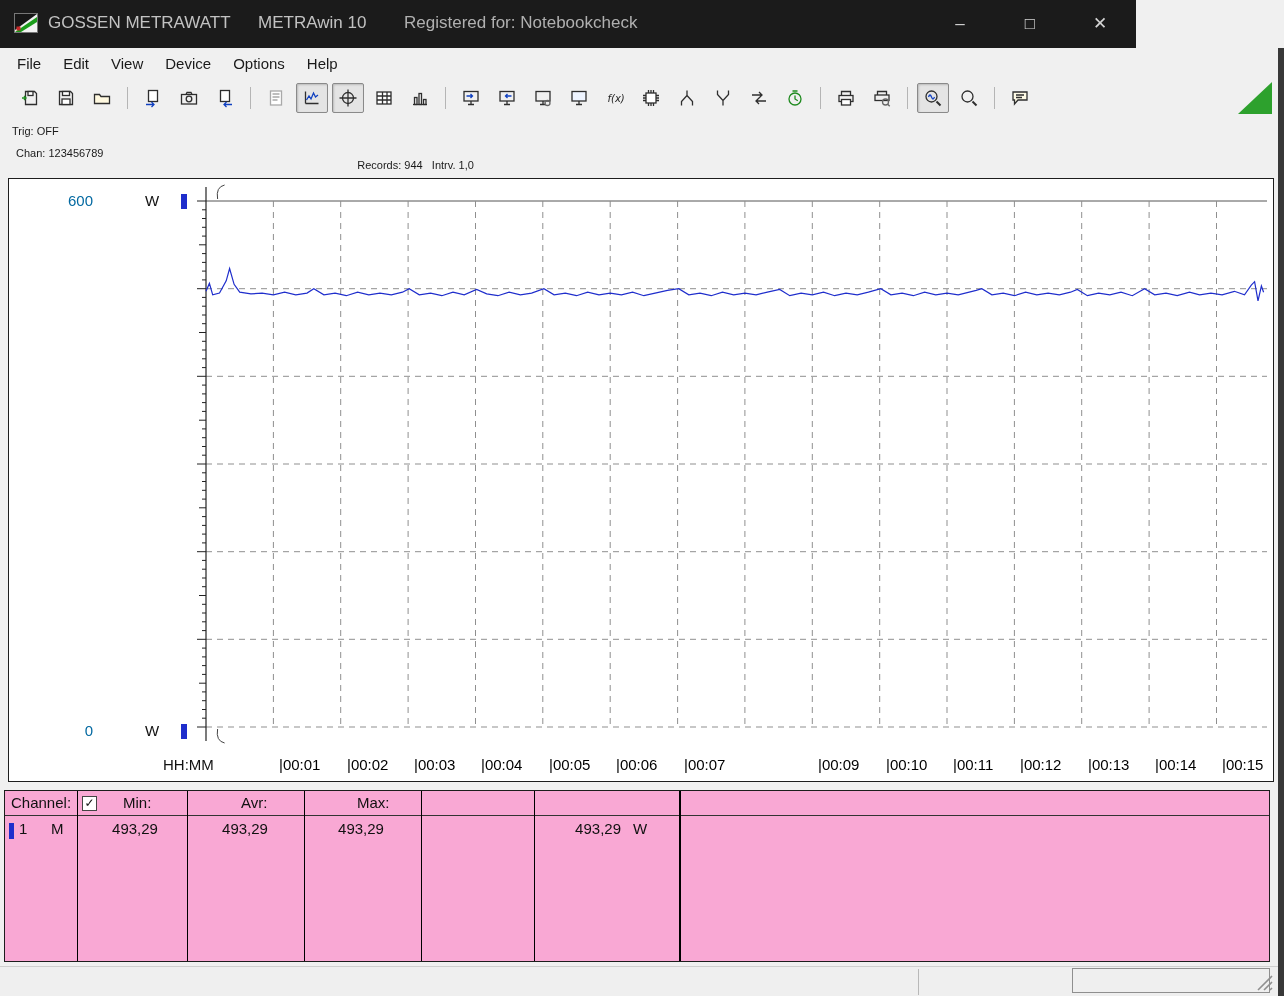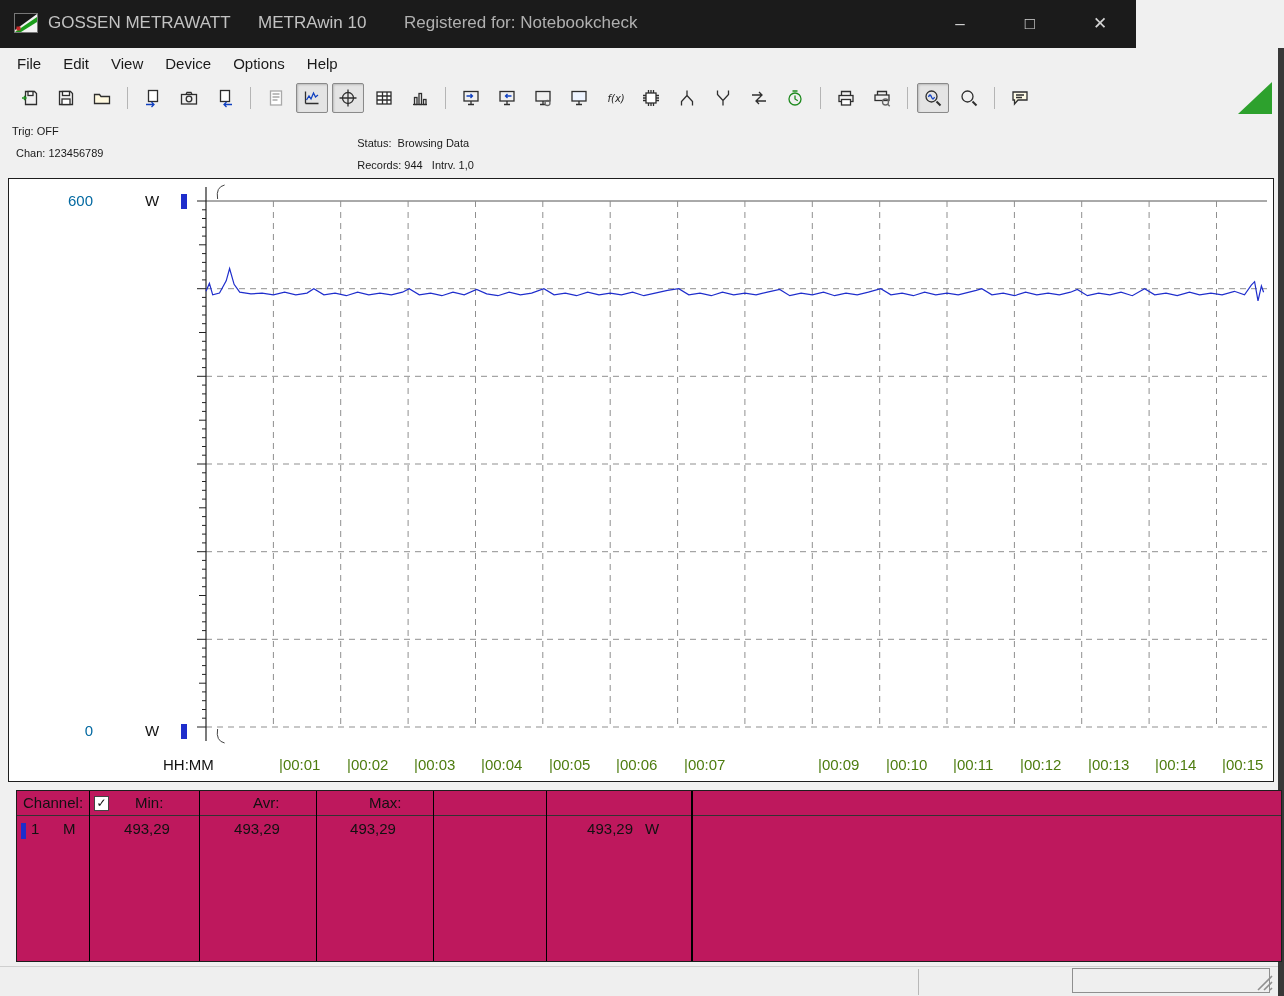--- a/index.html
+++ b/index.html
@@ -38,24 +38,24 @@
   .statuspanel{position:absolute;left:0;top:118px;height:56px;right:6px;font-size:11px;}
   .sp-line{position:absolute;white-space:pre;}
   
   .chart-panel{position:absolute;left:8px;top:178px;width:1266px;height:604px;background:#ffffff;
     border:1px solid #1d1d1d;box-sizing:border-box;}
   .ylab{position:absolute;left:40px;width:44px;text-align:right;font-size:15px;color:#0369a1;}
   .yunit{position:absolute;left:136px;font-size:15px;color:#111;}
   .chmark{position:absolute;left:172px;width:6px;height:15px;background:#1f2ecc;}
   #chart-svg{position:absolute;left:0;top:0;}
   .xlabels{position:absolute;left:14px;top:0;width:100%;height:100%;pointer-events:none;}
-  .xlabel{position:absolute;top:577px;font-size:15px;color:#4d7c0f;white-space:pre;}
+  .xlabel{position:absolute;top:577px;font-size:15px;color:#000000;white-space:pre;}
   .hhmm{position:absolute;left:140px;top:577px;font-size:15px;color:#111;}
   
-  .table-panel{position:absolute;left:16px;top:790px;width:1266px;height:172px;background:#be185d;
+  .table-panel{position:absolute;left:4px;top:790px;width:1266px;height:172px;background:#f9a8d4;
     border:1px solid #1d1d1d;box-sizing:border-box;font-size:15px;}
   .th{position:absolute;top:3px;color:#111;white-space:pre;}
   .cb{position:absolute;left:77px;top:5px;width:13px;height:13px;background:#fff;border:1px solid #444;
     font-size:12px;line-height:12px;text-align:center;color:#111;}
   .hline{position:absolute;left:0;top:24px;width:100%;height:1px;background:#333;}
   .vline{position:absolute;top:0;bottom:0;width:1px;background:#000;}
   .vline.thick{width:2px;}
   .rowmark{position:absolute;left:4px;top:32px;width:5px;height:16px;background:#1f2ecc;}
   .cell{position:absolute;top:29px;color:#111;white-space:pre;}
   
@@ -269,23 +269,20 @@
   </div>
 <div class="green-corner">
   <svg width="34" height="32" viewBox="0 0 34 32">
       <polygon points="34,0 34,32 0,32" fill="#2da12d"></polygon>
     </svg>
 </div>
 
 <div class="statuspanel">
   <div class="sp-line" style="left:12px;top:7px;">Trig: OFF</div>
   <div class="sp-line" style="left:16px;top:29px;">Chan: 123456789</div>
-  <div class="sp-line" style="left:345px;top:7px;">
-    <span>Status:</span><span>  </span><span>Browsing Data</span>
-  </div>
   <div class="sp-line" style="left:345px;top:29px;">
     <span>Records:</span><span> </span><span>944</span><span>   </span><span>Intrv.</span><span> </span><span>1,0</span>
   </div>
 </div>
 
 <div class="chart-panel">
   <span class="ylab" style="top:13px;">600</span>
   <span class="yunit" style="top:13px;">W</span>
   <span class="chmark" style="top:15px;"></span>
   <span class="ylab" style="top:543px;">0</span>

